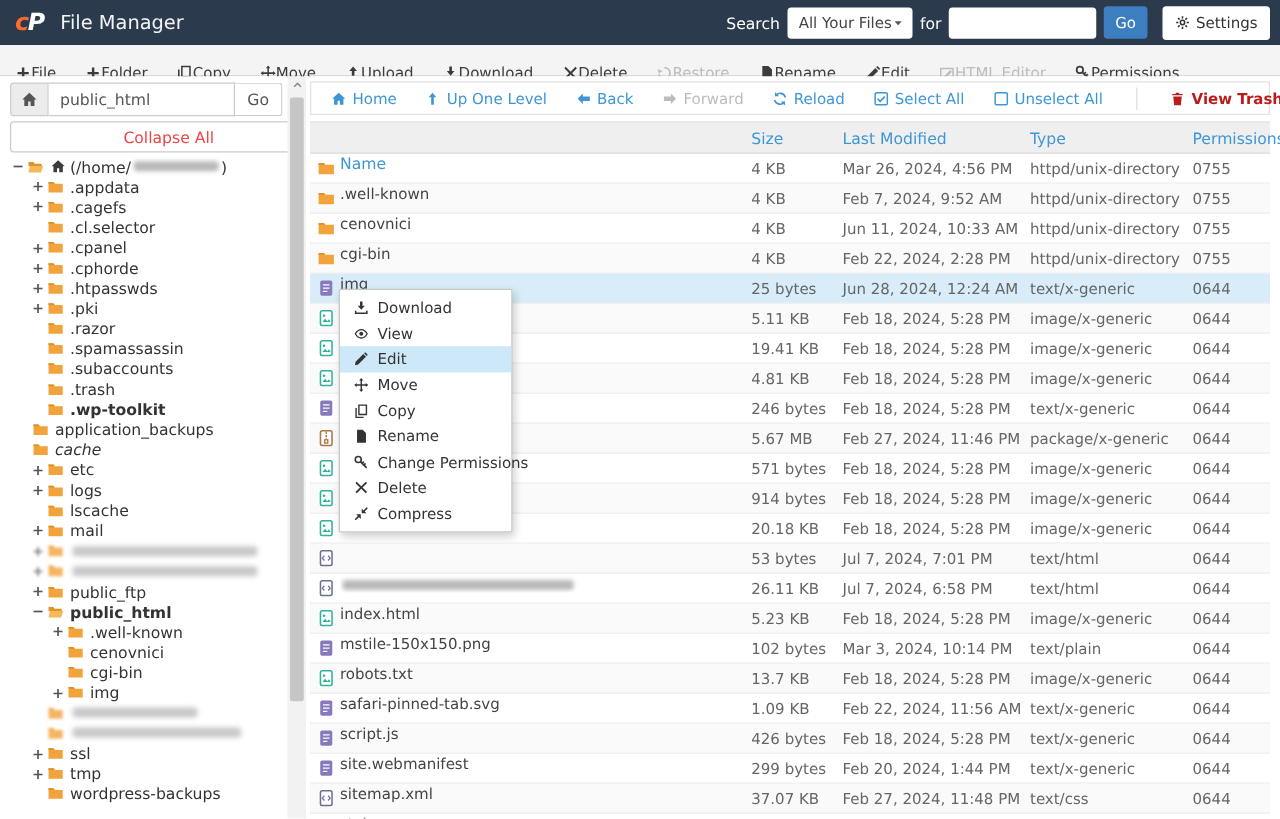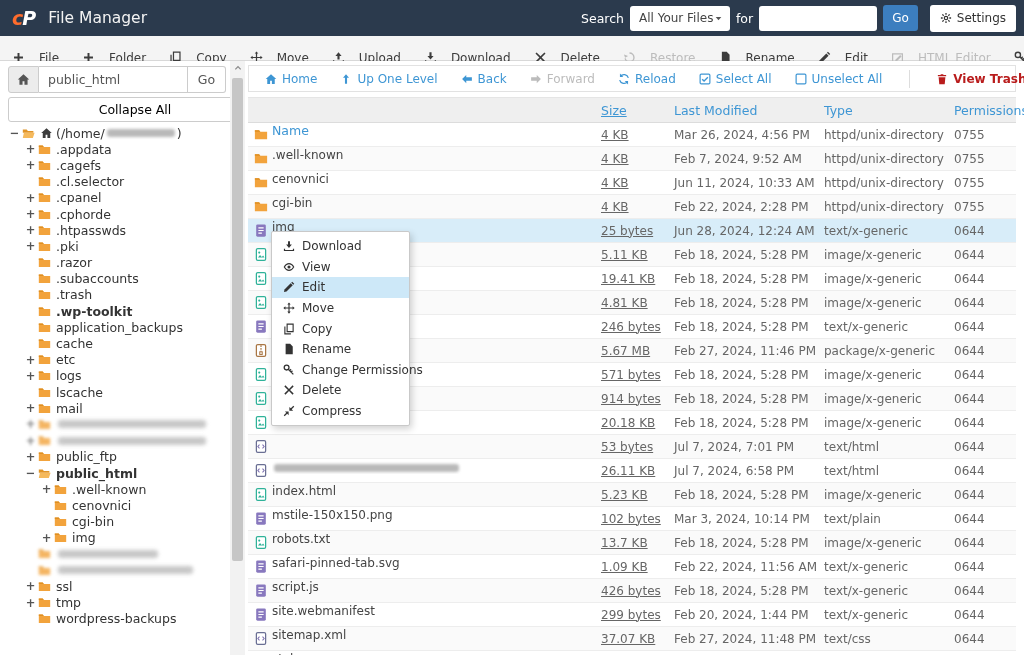--- a/index.html
+++ b/index.html
@@ -15,33 +15,33 @@
   .search-select{background:#fff;color:#444;height:25px;display:flex;align-items:center;justify-content:space-between;
                  padding:0 7px 0 9px;border-radius:3px;width:100px;font-size:12px;box-sizing:border-box;}
   .search-select .ic{width:9px;height:9px;color:#555;}
   .search-input{width:118px;height:25px;border:none;border-radius:3px;padding:0 7px;font-size:12px;box-sizing:border-box;outline:none;}
   .go-btn{background:#3C7EBF;color:#fff;height:26px;padding:0 9px;border-radius:3px;display:flex;align-items:center;font-size:12px;cursor:pointer;}
   .settings-btn{background:#fff;color:#333;height:27px;padding:0 10px;border-radius:3px;display:flex;align-items:center;gap:5px;font-size:12px;cursor:pointer;margin-left:6px;}
   .settings-btn .ic{width:12px;height:12px;}
   
   .toolbar{position:absolute;top:36px;left:0;right:0;height:24px;background:#f4f4f4;border-bottom:1px solid #d8d8d8;
            display:flex;align-items:center;padding-left:12px;font-size:12px;color:#3c3c3c;}
-  .tb-item{display:flex;align-items:flex-start;gap:14px;margin-right:23px;cursor:pointer;white-space:nowrap;margin-top:20px;}
+  .tb-item{display:flex;align-items:center;gap:0;margin-right:23px;cursor:pointer;white-space:nowrap;margin-top:20px;}
   .tb-item.disabled{color:#bcbcbc;cursor:default;}
   
   .sidebar{position:absolute;top:61px;left:0;width:230px;bottom:0;background:#fff;}
   .pathrow{position:absolute;top:5px;left:8px;display:flex;height:27px;width:218px;box-sizing:border-box;}
   .path-home{width:31px;border:1px solid #ccc;background:#ececec;display:flex;align-items:center;justify-content:center;
              border-radius:3px 0 0 3px;color:#555;box-sizing:border-box;}
   .path-home .ic{width:13px;height:13px;}
   .path-input{flex:1;min-width:0;border:1px solid #ccc;border-left:none;padding:0 9px;font-size:12.5px;color:#555;outline:none;box-sizing:border-box;font-family:inherit;}
   .path-go{width:38px;border:1px solid #ccc;border-left:none;background:#fff;display:flex;align-items:center;justify-content:center;
            font-size:12.5px;color:#555;border-radius:0 3px 3px 0;cursor:pointer;box-sizing:border-box;}
   .collapse-btn{position:absolute;top:36px;left:8px;width:254px;height:25px;border:1px solid #ccc;border-radius:3px;background:#fff;
-                display:flex;align-items:center;justify-content:center;font-size:12.5px;color:#000000;cursor:pointer;box-sizing:border-box;}
+                display:flex;align-items:center;justify-content:center;font-size:12.5px;color:#ef4444;cursor:pointer;box-sizing:border-box;}
   .tree{position:absolute;top:64px;left:0;right:0;bottom:0;font-size:12.5px;color:#333;overflow:hidden;}
   .tree-row{height:16.2px;display:flex;align-items:center;white-space:nowrap;cursor:pointer;}
   .exp{width:13px;text-align:center;color:#555;font-size:11.5px;font-weight:bold;flex:0 0 auto;}
   .tree .fic{width:15px;height:13px;margin-right:4px;flex:0 0 auto;}
   .tree .home-g{width:13px;height:12px;margin-right:3px;color:#3c3c3c;}
   .bold{font-weight:bold;}
   .blurwrap{filter:blur(1.4px);opacity:.8;display:flex;align-items:center;}
   .blurbar{display:inline-block;height:8px;border-radius:3px;background:#b9b9b9;filter:blur(1.6px);vertical-align:middle;margin:0 2px;}
   
   .sb-scroll{position:absolute;top:61px;left:230px;width:15px;bottom:0;background:#f2f2f2;}
@@ -55,21 +55,21 @@
   .nav-item{display:flex;align-items:center;gap:5px;color:#3E96D4;margin-right:23px;cursor:pointer;white-space:nowrap;}
   .nav-item .ic{width:12px;height:12px;}
   .nav-item.disabled{color:#bcbcbc;cursor:default;}
   .nav-item.dark{color:#b91c1c;font-weight:bold;}
   .navsep{width:1px;height:18px;background:#ddd;margin:0 26px 0 4px;flex:0 0 auto;}
   .table{position:absolute;top:36px;left:3px;width:768px;}
   .thead{height:24px;background:#efefef;border-top:1px solid #e5e5e5;border-bottom:1px solid #dcdcdc;
          display:flex;align-items:center;color:#3E96D4;font-size:12.5px;}
   .c-icon{width:24px;flex:0 0 auto;display:flex;align-items:center;box-sizing:border-box;padding-left:6px;}
   .c-name{flex:1;min-width:0;overflow:hidden;white-space:nowrap;margin-top:41px;}
-  .c-size{width:73px;flex:0 0 auto;text-decoration:underline;}
+  .c-size{width:73px;flex:0 0 auto;}
   .c-mod{width:150px;flex:0 0 auto;}
   .c-type{width:130px;flex:0 0 auto;}
   .c-perm{width:62px;flex:0 0 auto;}
   .trow{height:23px;display:flex;align-items:center;font-size:12px;color:#666;border-bottom:1px solid #ededed;cursor:pointer;}
   .trow:nth-child(even){background:#fafafa;}
   .trow.selected{background:#D8EDF9;}
   .trow .fic{width:14px;height:15px;}
   .name-text{color:#444;}
   
   .ctx-menu{position:absolute;left:271px;top:231px;width:139px;background:#fff;border:1px solid #c9c9c9;border-radius:2px;
@@ -384,44 +384,51 @@
           <svg class="fic" viewBox="0 0 16 16">
             <use href="#f-folder"></use>
           </svg>
           <span class="tree-label">.razor</span>
         </div>
         <div class="tree-row" style="padding-left: 24px;">
           <span class="exp"></span>
           <svg class="fic" viewBox="0 0 16 16">
             <use href="#f-folder"></use>
           </svg>
+          <span class="tree-label">.spamassassin</span>
+        </div>
+        <div class="tree-row" style="padding-left: 24px;">
+          <span class="exp"></span>
+          <svg class="fic" viewBox="0 0 16 16">
+            <use href="#f-folder"></use>
+          </svg>
           <span class="tree-label">.subaccounts</span>
         </div>
         <div class="tree-row" style="padding-left: 24px;">
           <span class="exp"></span>
           <svg class="fic" viewBox="0 0 16 16">
             <use href="#f-folder"></use>
           </svg>
           <span class="tree-label">.trash</span>
         </div>
         <div class="tree-row" style="padding-left: 24px; font-weight: bold;">
           <span class="exp"></span>
           <svg class="fic" viewBox="0 0 16 16">
             <use href="#f-folder"></use>
           </svg>
           <span class="tree-label">.wp-toolkit</span>
         </div>
-        <div class="tree-row" style="padding-left: 24px;">
+        <div class="tree-row" style="padding-left: 12px;">
           <span class="exp"></span>
           <svg class="fic" viewBox="0 0 16 16">
             <use href="#f-folder"></use>
           </svg>
           <span class="tree-label">application_backups</span>
         </div>
-        <div class="tree-row" style="padding-left: 24px;">
+        <div class="tree-row" style="padding-left: 12px; font-style: italic;">
           <span class="exp"></span>
           <svg class="fic" viewBox="0 0 16 16">
             <use href="#f-folder"></use>
           </svg>
           <span class="tree-label">cache</span>
         </div>
         <div class="tree-row" style="padding-left: 24px;">
           <span class="exp">+</span>
           <svg class="fic" viewBox="0 0 16 16">
             <use href="#f-folder"></use>

